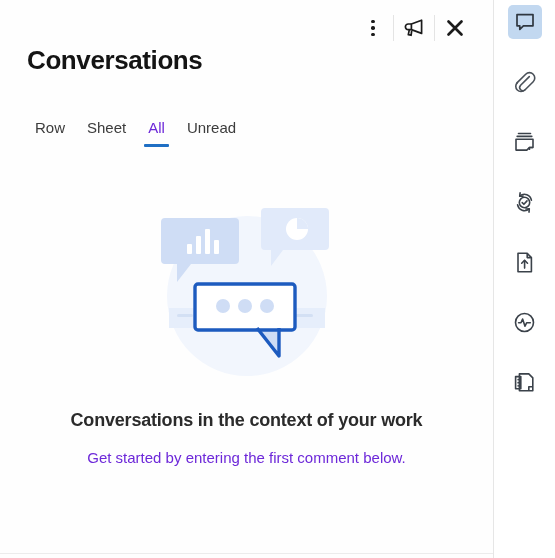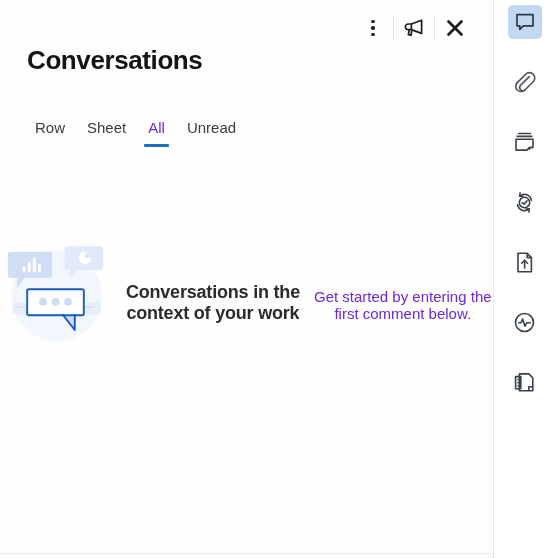--- a/index.html
+++ b/index.html
@@ -122,20 +122,21 @@
     border-radius: 1px;
   }
 
   
   .empty-state {
     position: absolute;
     left: 0;
     top: 196px;
     width: 493px;
     display: flex;
+    flex-direction: column;
     align-items: center;
   }
   .illus {
     width: 200px;
     height: 200px;
     display: block;
   }
   .empty-head {
     margin-top: 14px;
     font-size: 18px;

